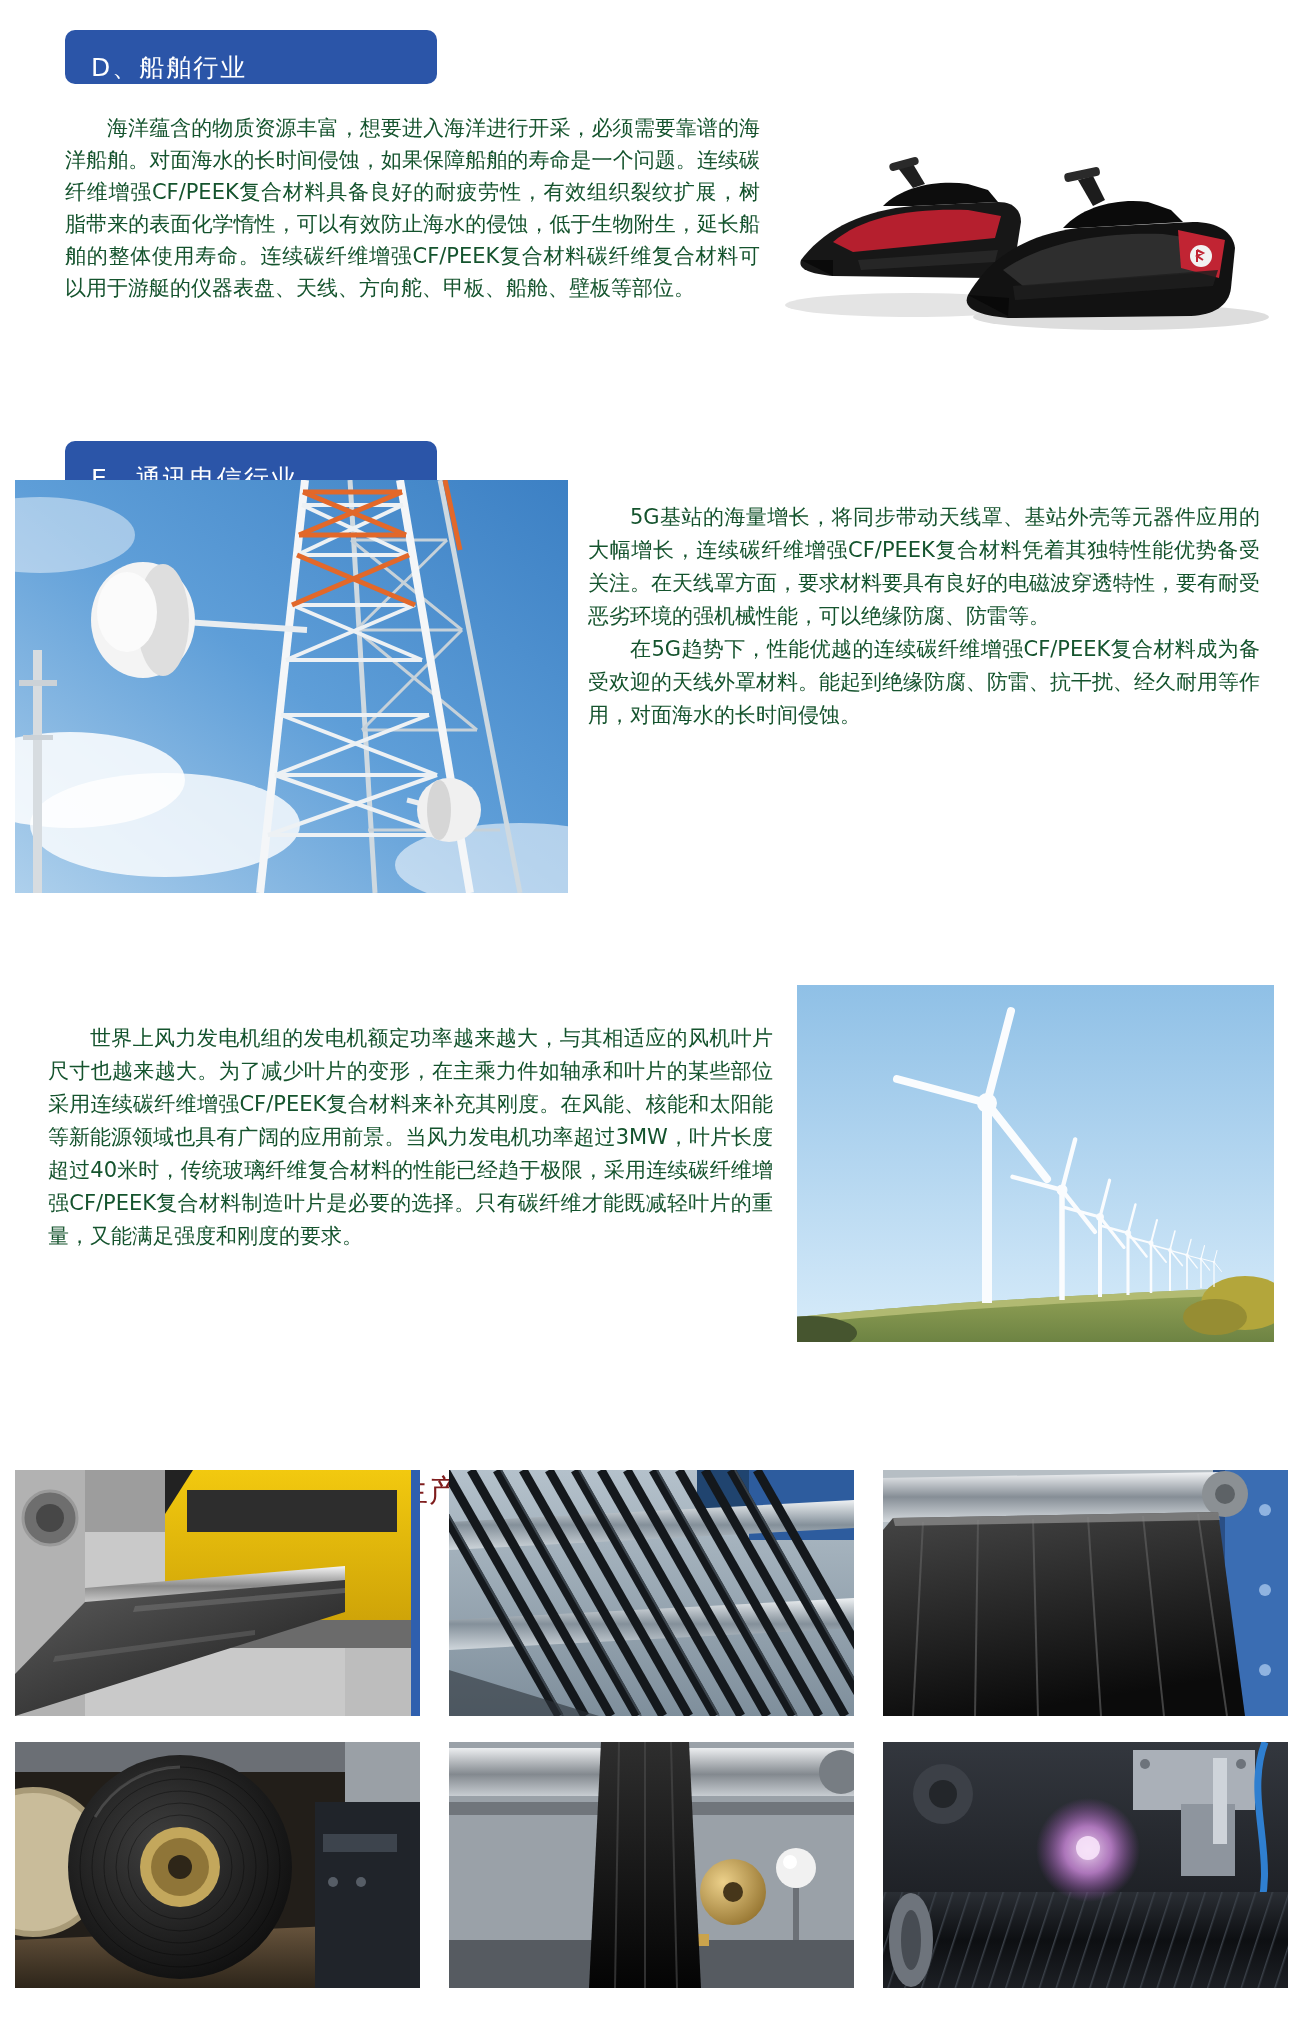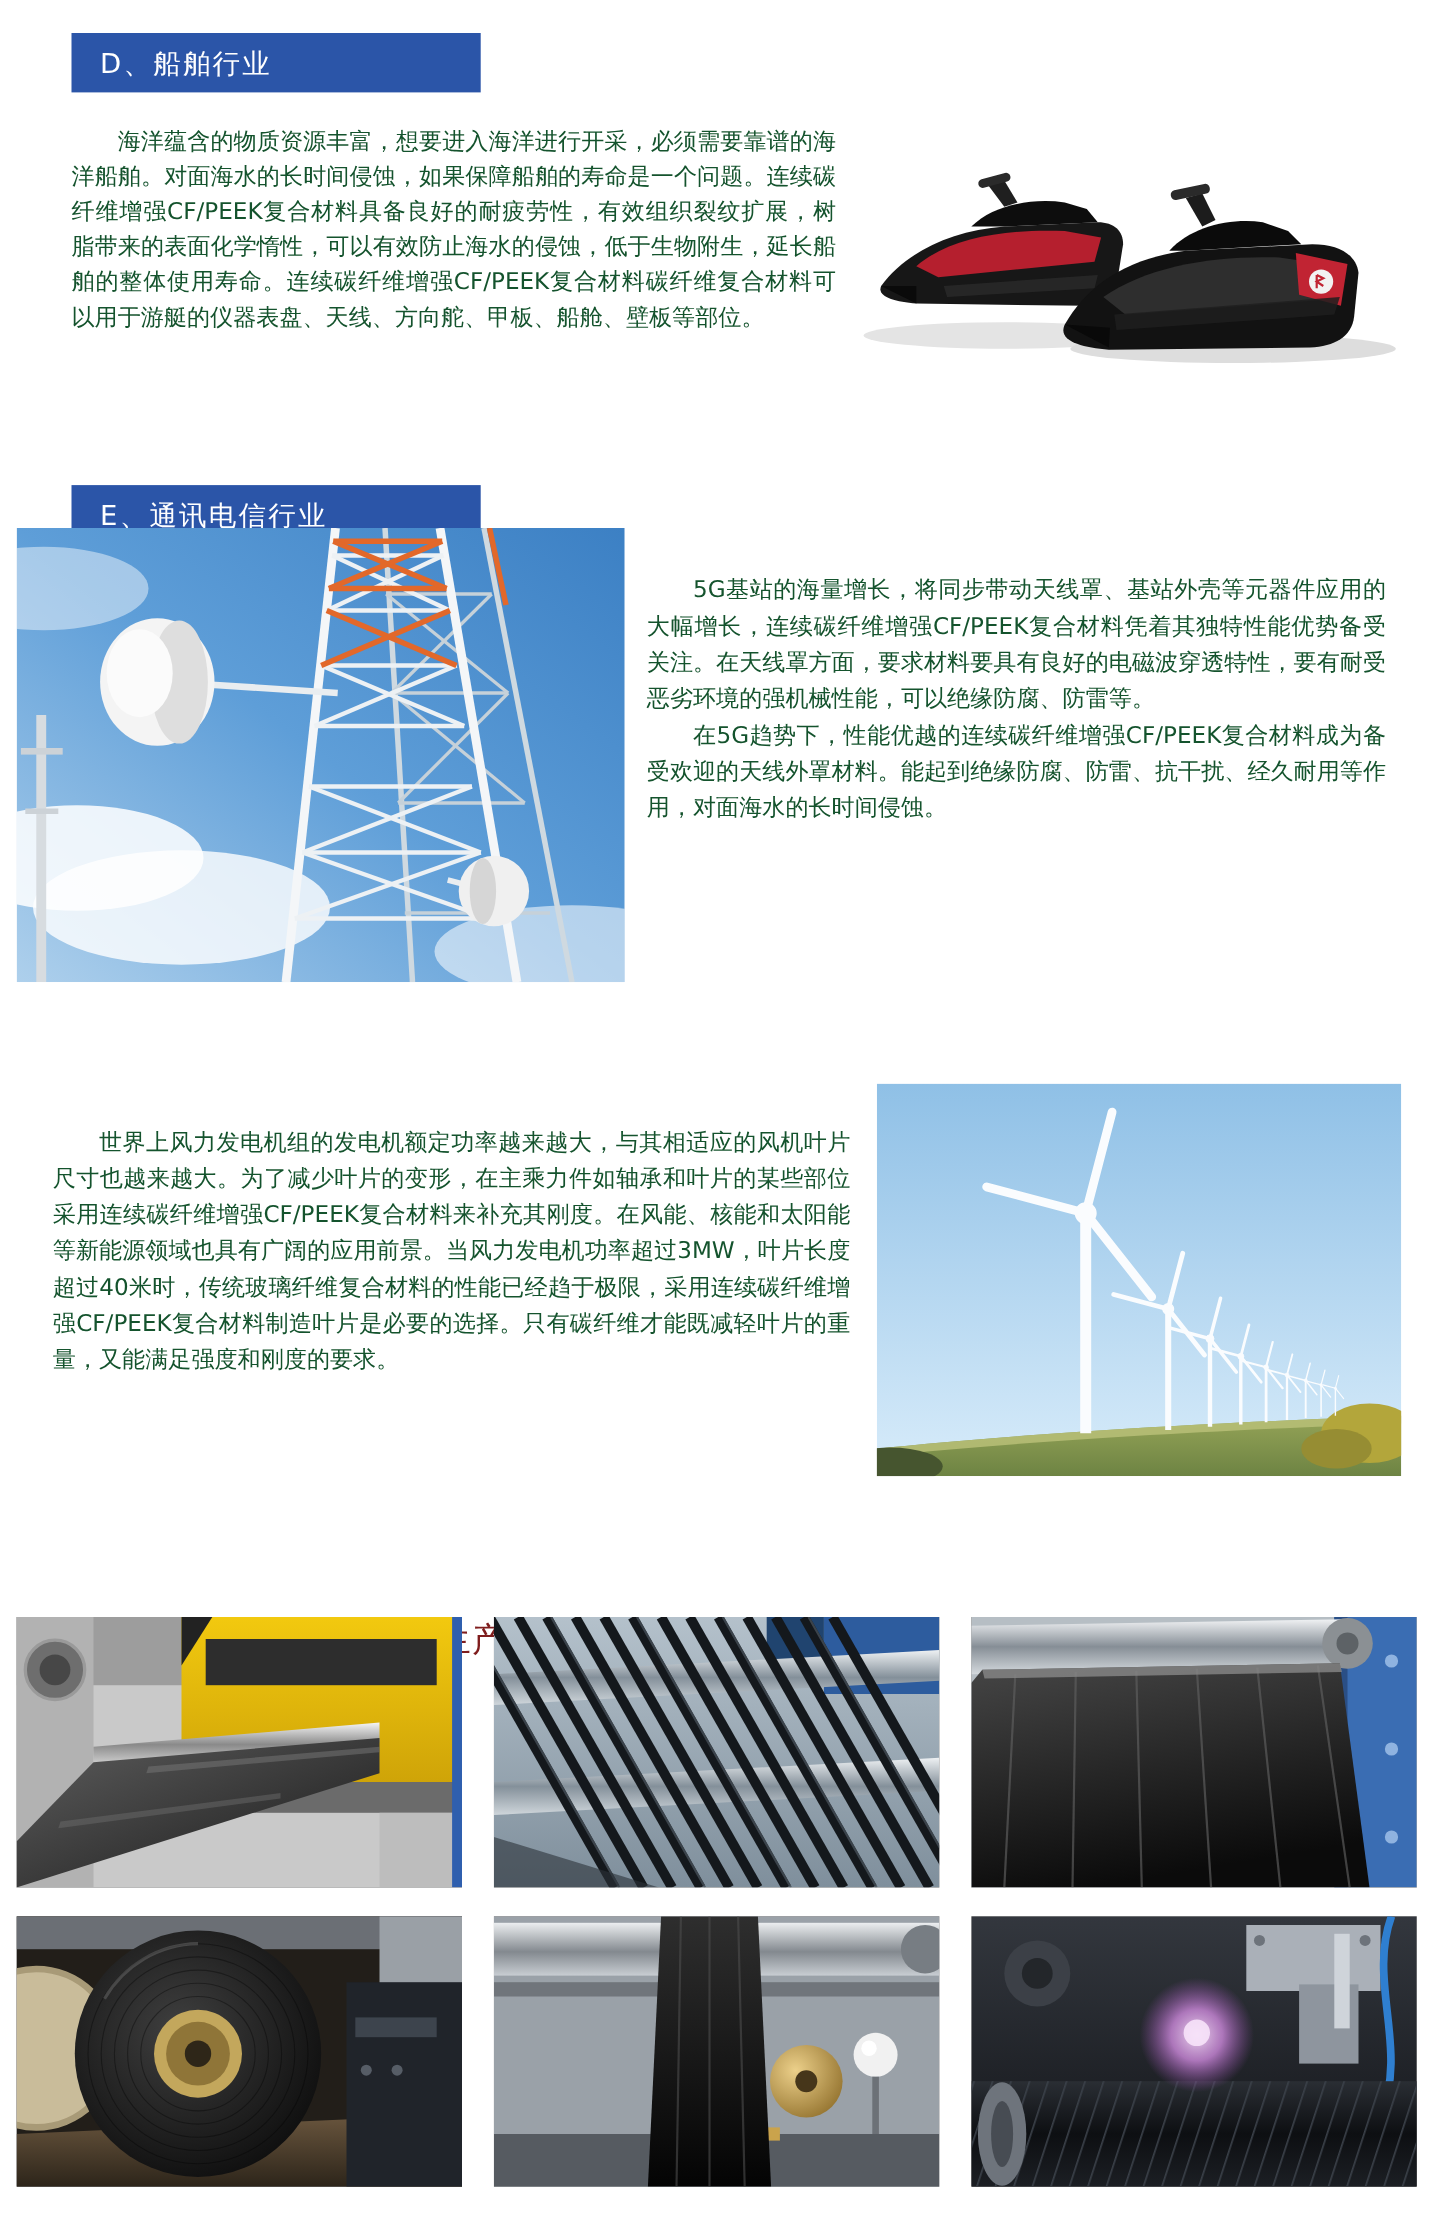--- a/index.html
+++ b/index.html
@@ -1,19 +1,19 @@
 <!DOCTYPE html>
 <html><head>
 <meta charset="utf-8">
 <style>
   html,body{margin:0;padding:0;background:#ffffff;}
   body{font-family:"DejaVu Sans","Liberation Sans",sans-serif;}
   .page{position:relative;width:1300px;height:2028px;background:#fff;overflow:hidden;margin:0 auto;}
   .sec-header{position:absolute;left:65px;width:372px;height:54px;background:#2b55a8;color:#fff;
-    font-size:25px;letter-spacing:2px;display:flex;align-items:center;padding-left:26px;box-sizing:border-box;}
+    font-size:25px;letter-spacing:2px;display:flex;align-items:flex-end;padding-left:26px;box-sizing:border-box;border-radius:10px;}
   .para{position:absolute;color:#14532d;font-size:21px;text-align:justify;}
   .para p{margin:0;text-indent:2em;}
   .d-para{line-height:32px;}
   .e-para,.f-para{line-height:33px;}
   .photo{position:absolute;overflow:hidden;}
   .photo svg{display:block;width:100%;height:100%;}
   .prod-title{position:absolute;left:70px;top:1470px;font-size:31px;color:#7f1d1d;letter-spacing:1px;}
   .prod-grid{position:absolute;left:15px;top:1470px;width:1273px;display:grid;
     grid-template-columns:repeat(3,1fr);gap:26px 29px;}
   .prod-cell{height:246px;overflow:hidden;background:#888;}
@@ -143,21 +143,21 @@
         <circle cx="434" cy="330" r="32" fill="#f0f0f0"></circle>
         <ellipse cx="424" cy="330" rx="12" ry="30" fill="#d6d6d6"></ellipse>
       </g>
 
       <rect x="18" y="170" width="9" height="243" fill="#d7dce0"></rect>
       <rect x="4" y="200" width="38" height="6" fill="#ccd2d7"></rect>
       <rect x="8" y="255" width="30" height="5" fill="#ccd2d7"></rect>
     </svg>
   </div>
 
-  <div class="para e-para" style="left:588px;top:520px;width:672px;">
+  <div class="para e-para" style="left:588px;top:501px;width:672px;">
     <p>5G基站的海量增长，将同步带动天线罩、基站外壳等元器件应用的大幅增长，连续碳纤维增强CF/PEEK复合材料凭着其独特性能优势备受关注。在天线罩方面，要求材料要具有良好的电磁波穿透特性，要有耐受恶劣环境的强机械性能，可以绝缘防腐、防雷等。</p>
     <p>在5G趋势下，性能优越的连续碳纤维增强CF/PEEK复合材料成为备受欢迎的天线外罩材料。能起到绝缘防腐、防雷、抗干扰、经久耐用等作用，对面海水的长时间侵蚀。</p>
   </div>
 
 
   <div class="para f-para" style="left:48px;top:1022px;width:725px;">
     <p>世界上风力发电机组的发电机额定功率越来越大，与其相适应的风机叶片尺寸也越来越大。为了减少叶片的变形，在主乘力件如轴承和叶片的某些部位采用连续碳纤维增强CF/PEEK复合材料来补充其刚度。在风能、核能和太阳能等新能源领域也具有广阔的应用前景。当风力发电机功率超过3MW，叶片长度超过40米时，传统玻璃纤维复合材料的性能已经趋于极限，采用连续碳纤维增强CF/PEEK复合材料制造叶片是必要的选择。只有碳纤维才能既减轻叶片的重量，又能满足强度和刚度的要求。</p>
   </div>
 
   <div class="photo" style="left:797px;top:985px;width:477px;height:357px;">

